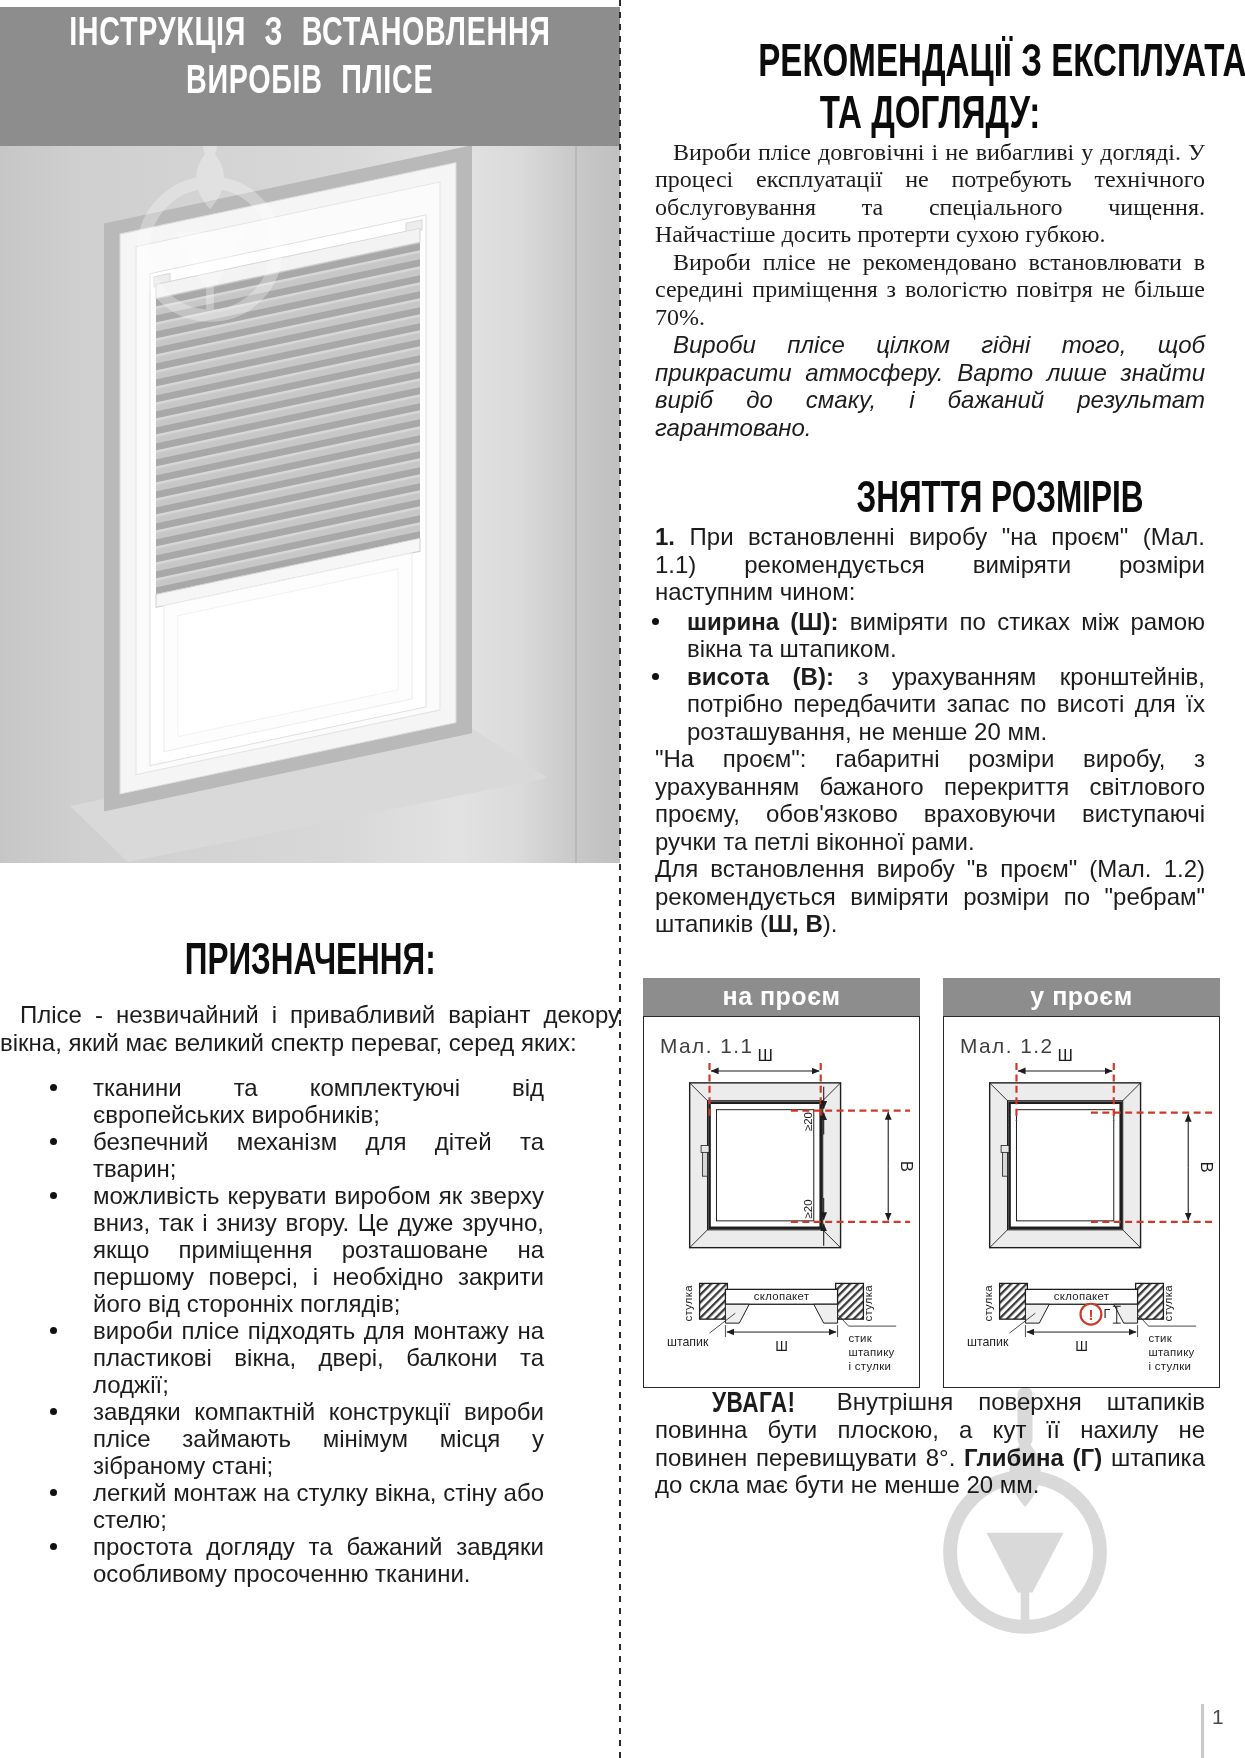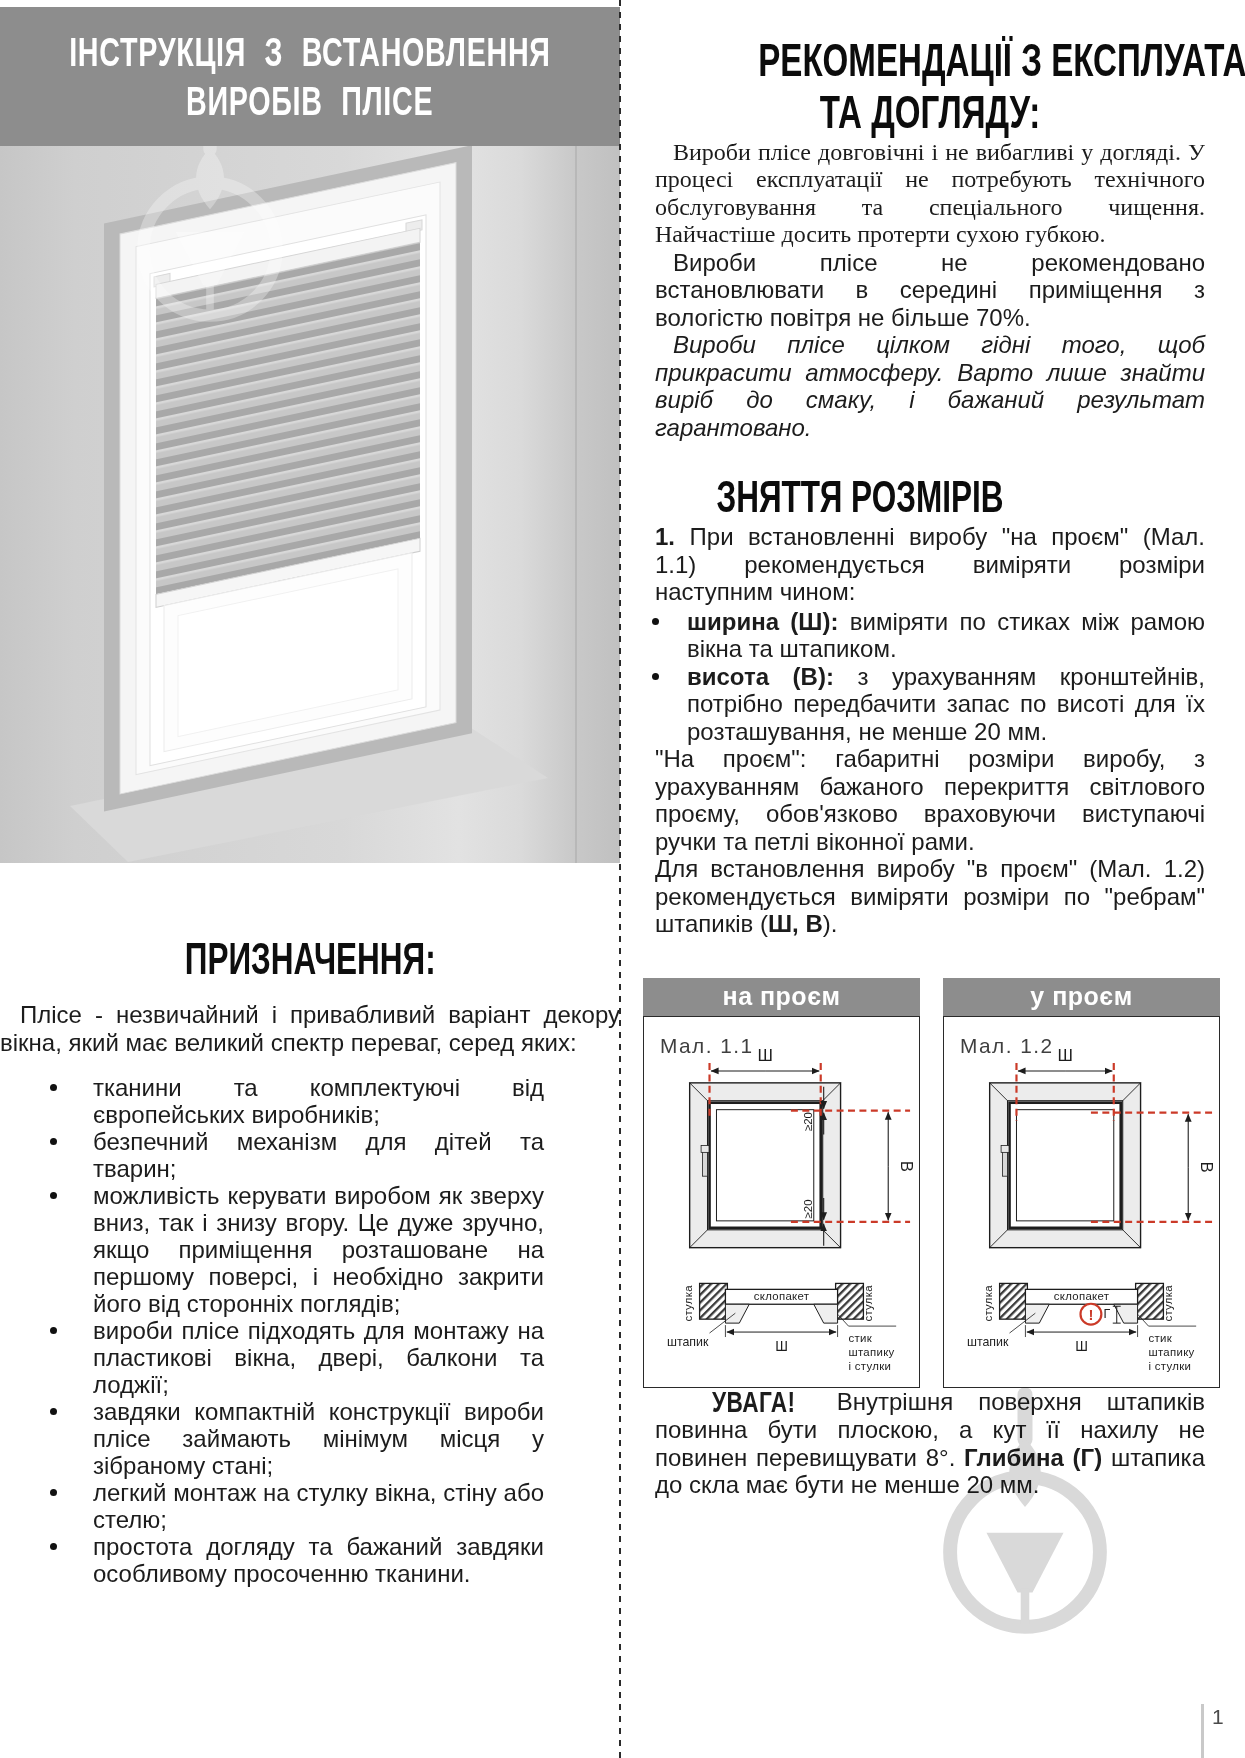--- a/index.html
+++ b/index.html
@@ -5,38 +5,38 @@
   html,body{margin:0;padding:0;background:#ffffff;}
   body{width:1245px;height:1758px;position:relative;font-family:"Liberation Sans",sans-serif;color:#1c1c1c;}
   .page{position:absolute;left:0;top:0;width:1245px;height:1758px;background:#fff;overflow:hidden;}
 
   
   .divider{position:absolute;left:619px;top:0;width:2px;height:1758px;z-index:40;
     background-image:repeating-linear-gradient(180deg,#2b2b2b 0 6px,transparent 6px 12px);}
 
   
   .col-left{position:absolute;left:0;top:0;width:620px;}
-  .bar{margin-top:7px;height:139px;background:#8d8d8d;display:flex;flex-direction:column;justify-content:center;align-items:center;color:#fff;}
+  .bar{margin-top:7px;height:139px;background:#8d8d8d;display:flex;flex-direction:column;align-items:center;color:#fff;}
   .bar .cond{font-size:41px;line-height:1.18;word-spacing:14px;letter-spacing:1px;}
   .photo{display:block;width:620px;height:717px;}
   .cond{display:inline-block;transform:scaleX(.70);transform-origin:50% 50%;font-weight:700;white-space:nowrap;}
   .cond72{display:inline-block;transform:scaleX(.72);transform-origin:50% 50%;font-weight:700;white-space:nowrap;}
   h2.sec{text-align:center;margin:70px 0 16px 0;font-size:45px;color:#0e0e0e;font-weight:700;}
   p.body{font-size:24px;line-height:27.5px;text-align:justify;margin:0;}
   .left-intro{margin:30px 80px 0 38px;text-indent:20px;}
   ul.lb{list-style:none;margin:18px 76px 0 48px;padding:0;}
   ul.lb li{position:relative;padding-left:45px;font-size:24px;line-height:27px;text-align:justify;}
   ul.lb li::before{content:"";position:absolute;left:2px;top:10px;width:7px;height:7px;border-radius:50%;background:#111;}
 
   
   .col-right{position:absolute;left:620px;top:0;width:625px;padding:0 40px 0 35px;box-sizing:border-box;}
   .rt-title{text-align:center;margin-top:34px;font-size:46px;line-height:1.14;color:#0c0c0c;}
-  h2.meas{text-align:left;margin:30px 0 0 0;font-size:45px;color:#0c0c0c;font-weight:700;}
+  h2.meas{text-align:right;margin:30px 0 0 0;font-size:45px;color:#0c0c0c;font-weight:700;}
   .p1{margin-top:36px;text-indent:18px;font-family:Liberation Serif, serif;}
-  .p2{margin-top:6px;text-indent:18px;}
+  .p2{margin-top:6px;text-indent:18px;font-family:Liberation Serif, serif;}
   .p3{margin-top:24px;text-indent:18px;font-style:italic;}
   .pstep{margin-top:38px;}
   ul.rb{list-style:none;margin:2px 0 0 0;padding:0;}
   ul.rb li{position:relative;padding-left:32px;font-size:24px;line-height:27.5px;text-align:justify;}
   ul.rb li::before{content:"";position:absolute;left:-3px;top:10px;width:7px;height:7px;border-radius:50%;background:#111;}
   .pna{margin-top:4px;}
   .pv{margin-top:0;}
 
   .panels{display:flex;gap:23px;margin:40px 0 0 -12px;width:577px;position:relative;z-index:2;align-items:flex-end;}
   .panel{width:277px;}

